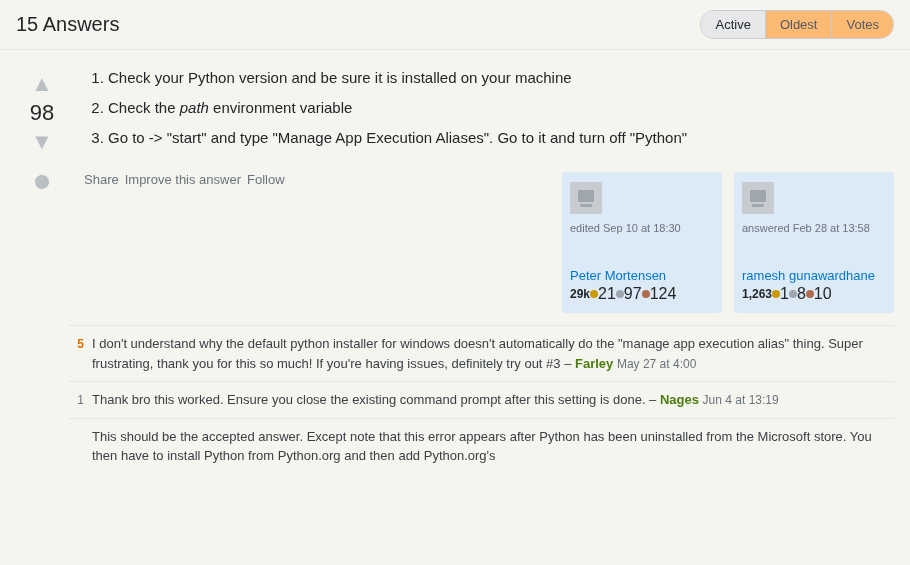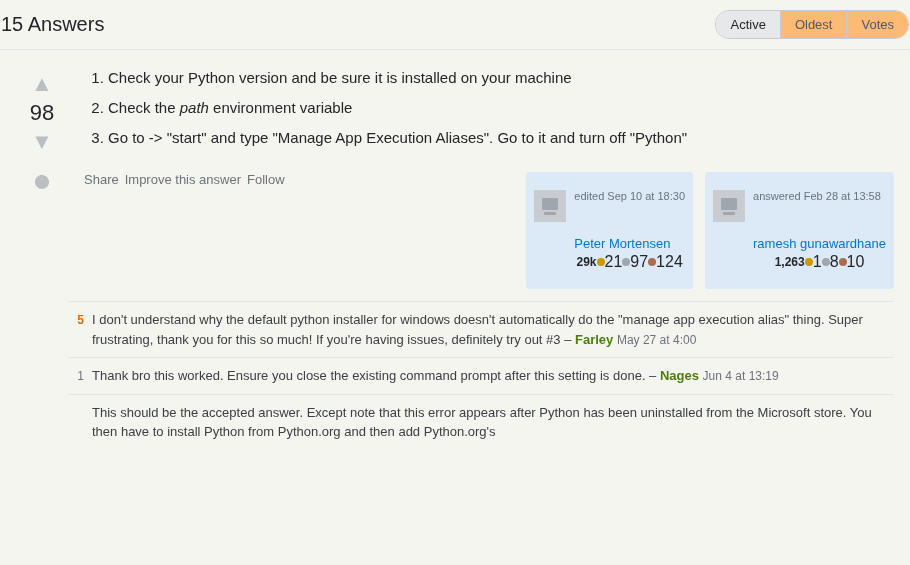--- a/index.html
+++ b/index.html
@@ -16,21 +16,21 @@
     .page-container {
       background: #f5f5f0;
       padding: 0;
     }
 
     
     .answers-header {
       display: flex;
       align-items: center;
       justify-content: space-between;
-      padding: 10px 1px;
+      padding: 10px 16px;
       border-bottom: 1px solid #e4e6e8;
       background: #f5f5f0;
     }
 
     .answers-title {
       font-size: 20px;
       font-weight: 400;
       color: #232629;
     }
 
@@ -155,24 +155,25 @@
     .user-cards {
       display: flex;
       gap: 12px;
       flex-wrap: wrap;
       justify-content: flex-end;
     }
 
     .user-card {
       background: #dce9f7;
       border-radius: 3px;
-      padding: 18px 8px;
+      padding: 10px 8px;
       display: flex;
       gap: 8px;
       min-width: 160px;
+      flex-direction: column;
     }
     .user-card.editor { background: #dce9f7; }
     .user-card.answerer { background: #dce9f7; }
 
     .user-avatar {
       width: 32px;
       height: 32px;
       background: #c8ccd0;
       border-radius: 2px;
       display: flex;
@@ -198,21 +199,20 @@
       font-size: 13px;
       color: #0077cc;
       cursor: pointer;
       margin-top: 32px;
     }
 
     .user-rep-row {
       display: flex;
       align-items: center;
       font-size: 12px;
-      justify-content: center;
     }
 
     .rep-score {
       font-weight: bold;
       color: #232629;
     }
 
     .badge-dot {
       width: 8px;
       height: 8px;

